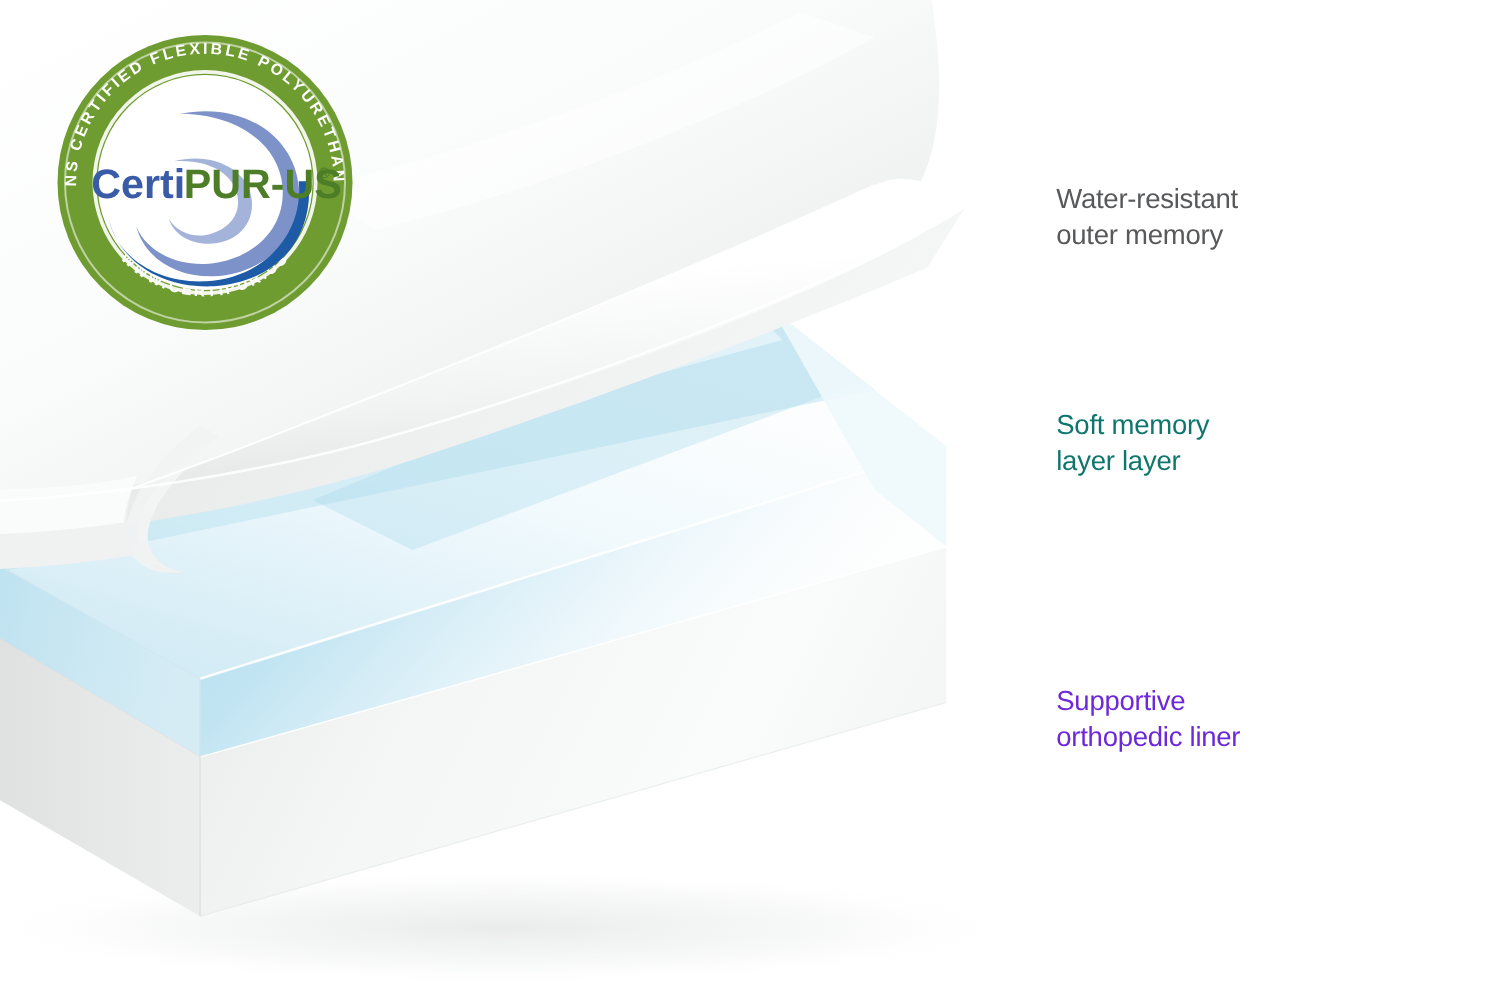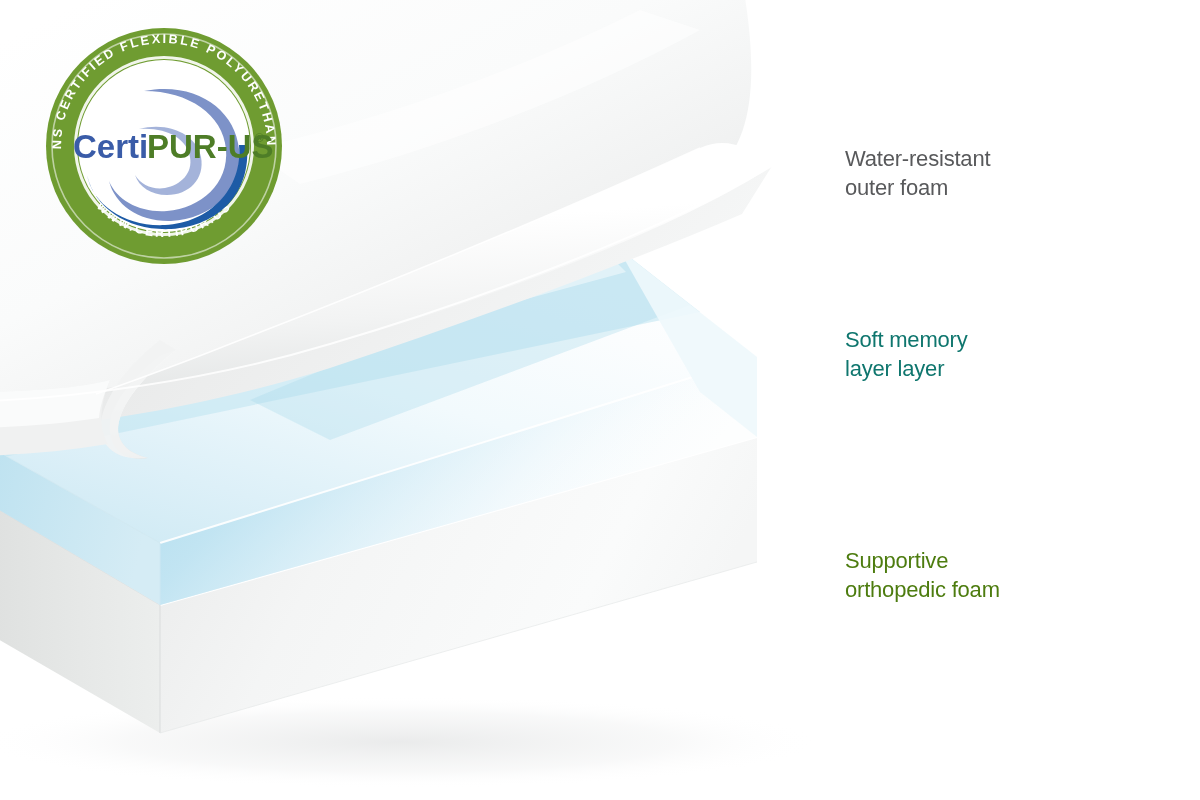--- a/index.html
+++ b/index.html
@@ -240,26 +240,26 @@
           <text x="30" y="133" font-family="'Liberation Sans', sans-serif" font-size="33" font-weight="bold" fill="#3a5ca8">Certi</text>
           <text x="104" y="133" font-family="'Liberation Sans', sans-serif" font-size="33" font-weight="bold" fill="#4e7d27">PUR-US</text>
           <text x="212" y="117" font-family="'Liberation Sans', sans-serif" font-size="12" font-weight="bold" fill="#4e7d27">®</text>
         </g>
       </g>
     </g>
   </svg>
 
   <div class="callout" id="callout-1" style="color: rgb(88, 89, 91);">
     <span class="l1">Water-resistant</span>
-    <span class="l2">outer foam</span>
+    <span class="l2">outer memory</span>
   </div>
 
   <div class="callout" id="callout-2" style="color: #0f766e;">
     <span class="l1">Soft memory</span>
     <span class="l2">layer layer</span>
   </div>
 
-  <div class="callout" id="callout-3" style="color: #4d7c0f;">
+  <div class="callout" id="callout-3" style="color: #6d28d9;">
     <span class="l1">Supportive</span>
-    <span class="l2">orthopedic foam</span>
+    <span class="l2">orthopedic liner</span>
   </div>
 
 </div>
 
 </body></html>

